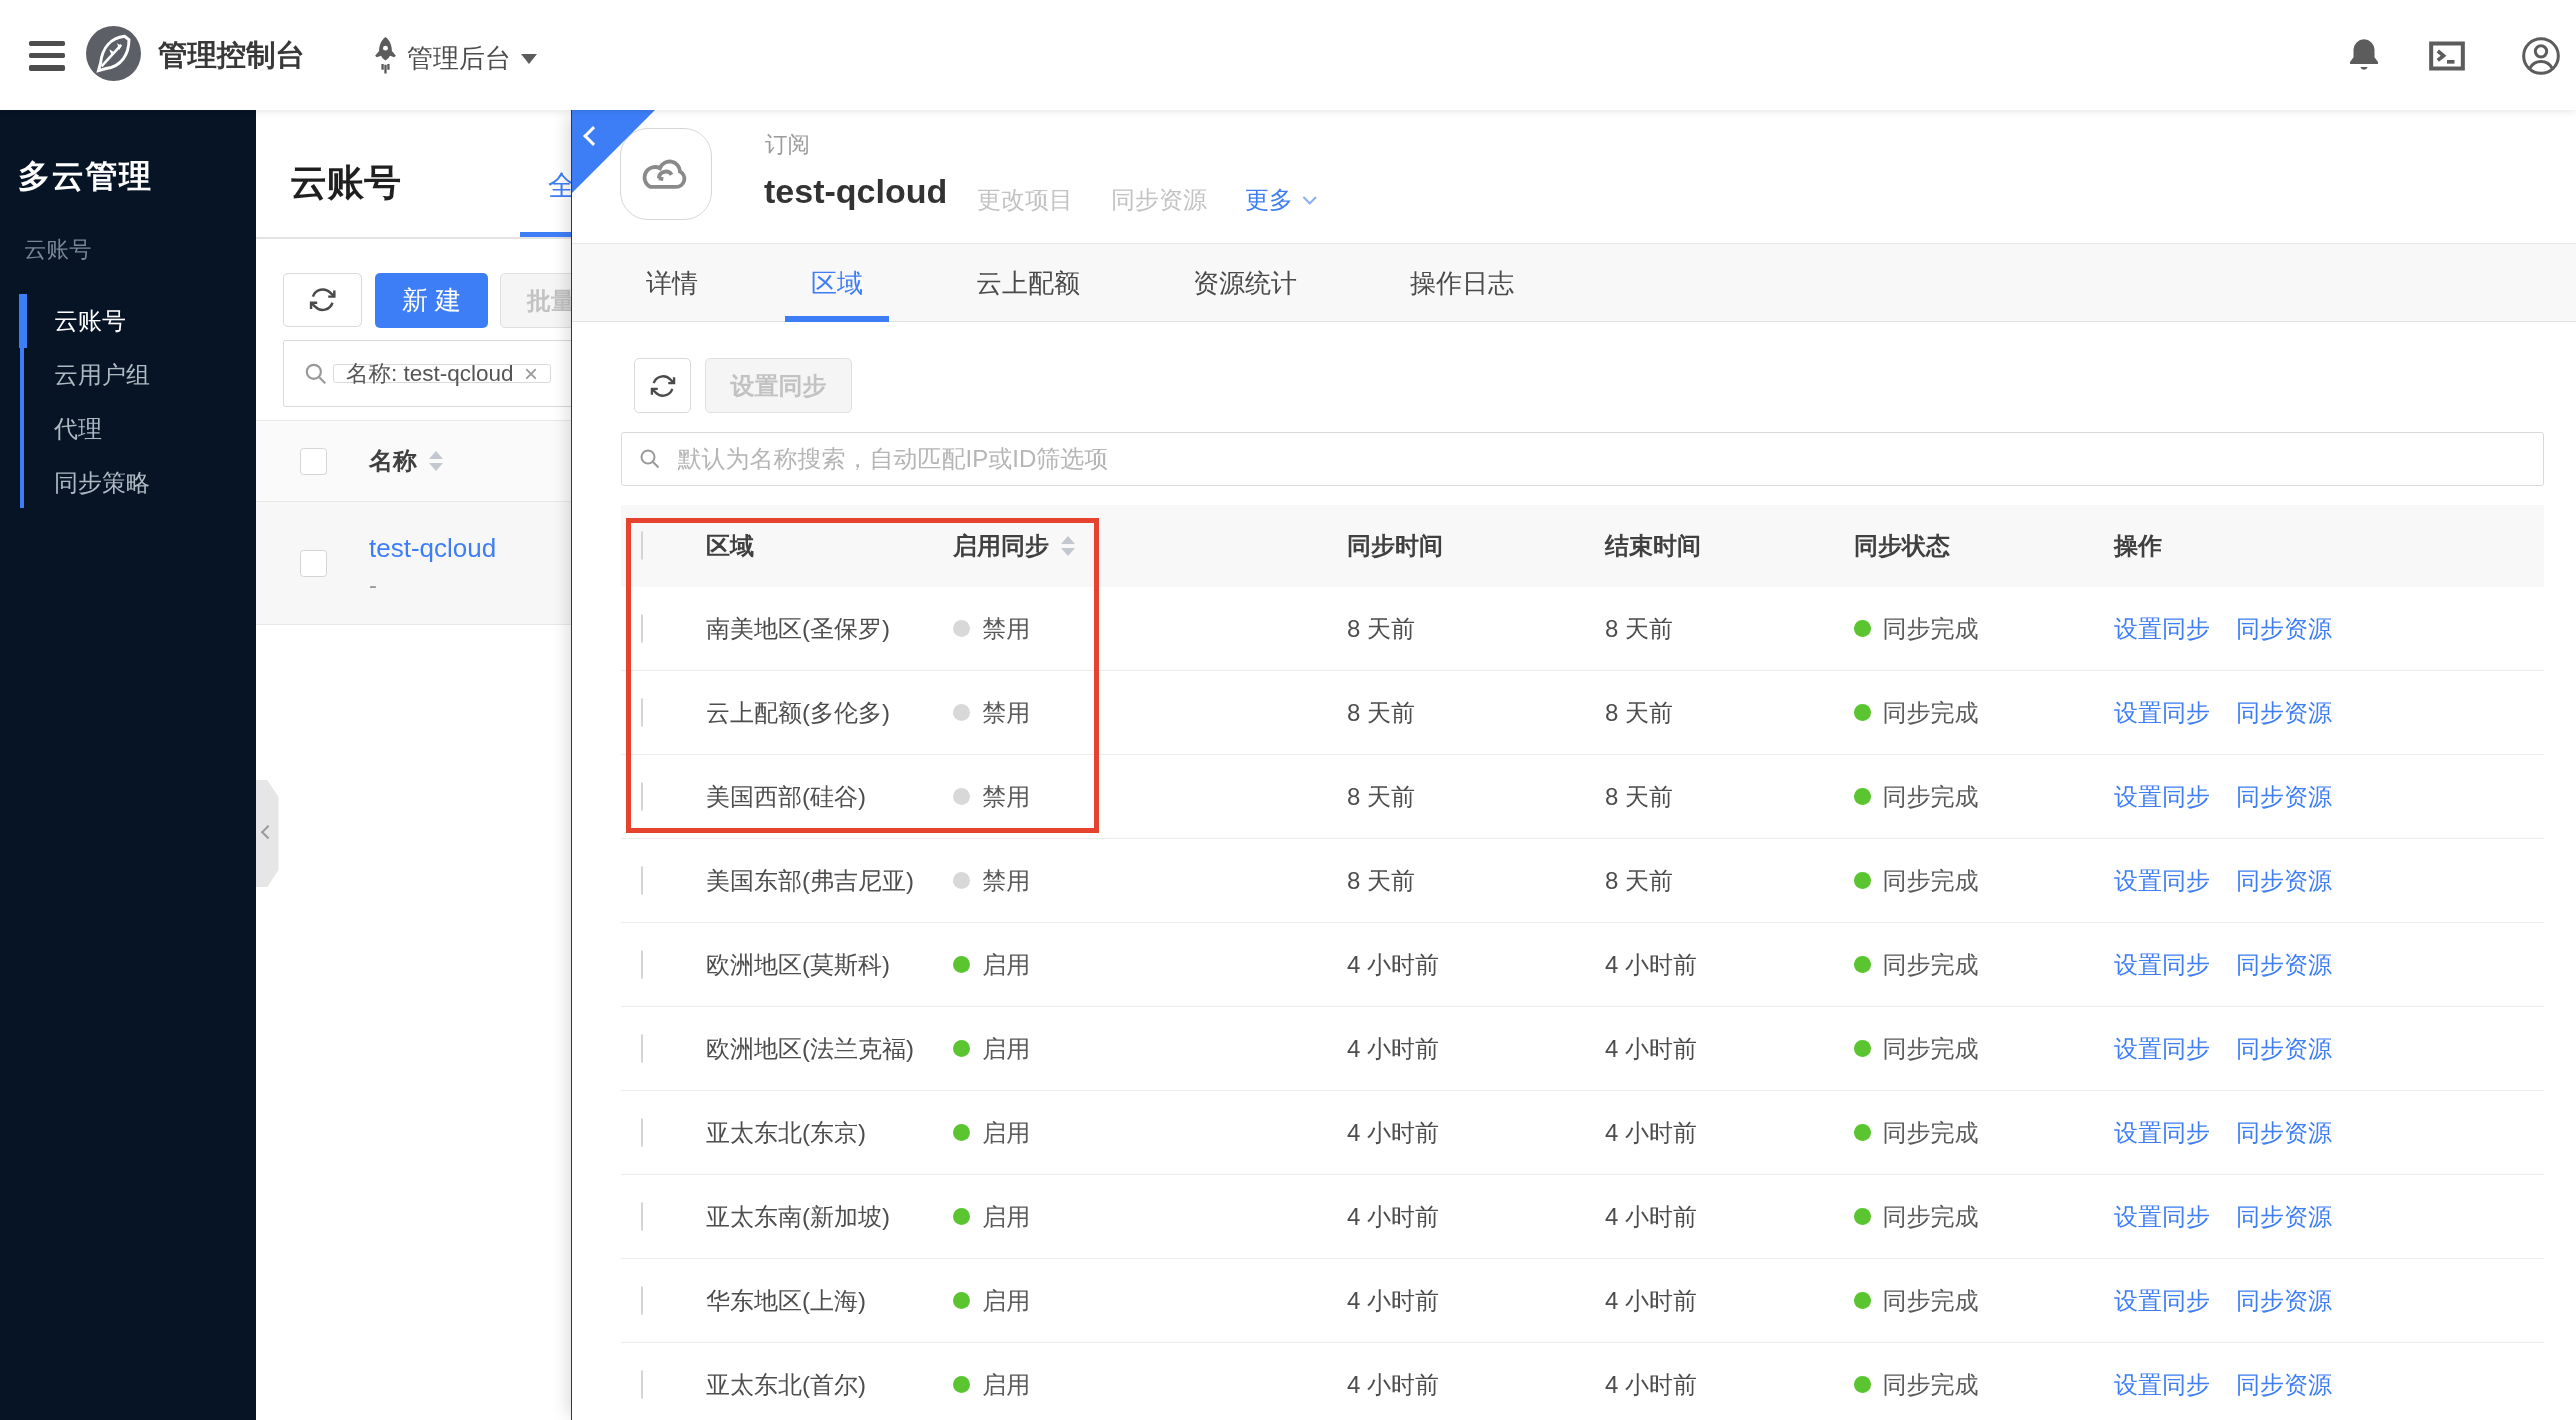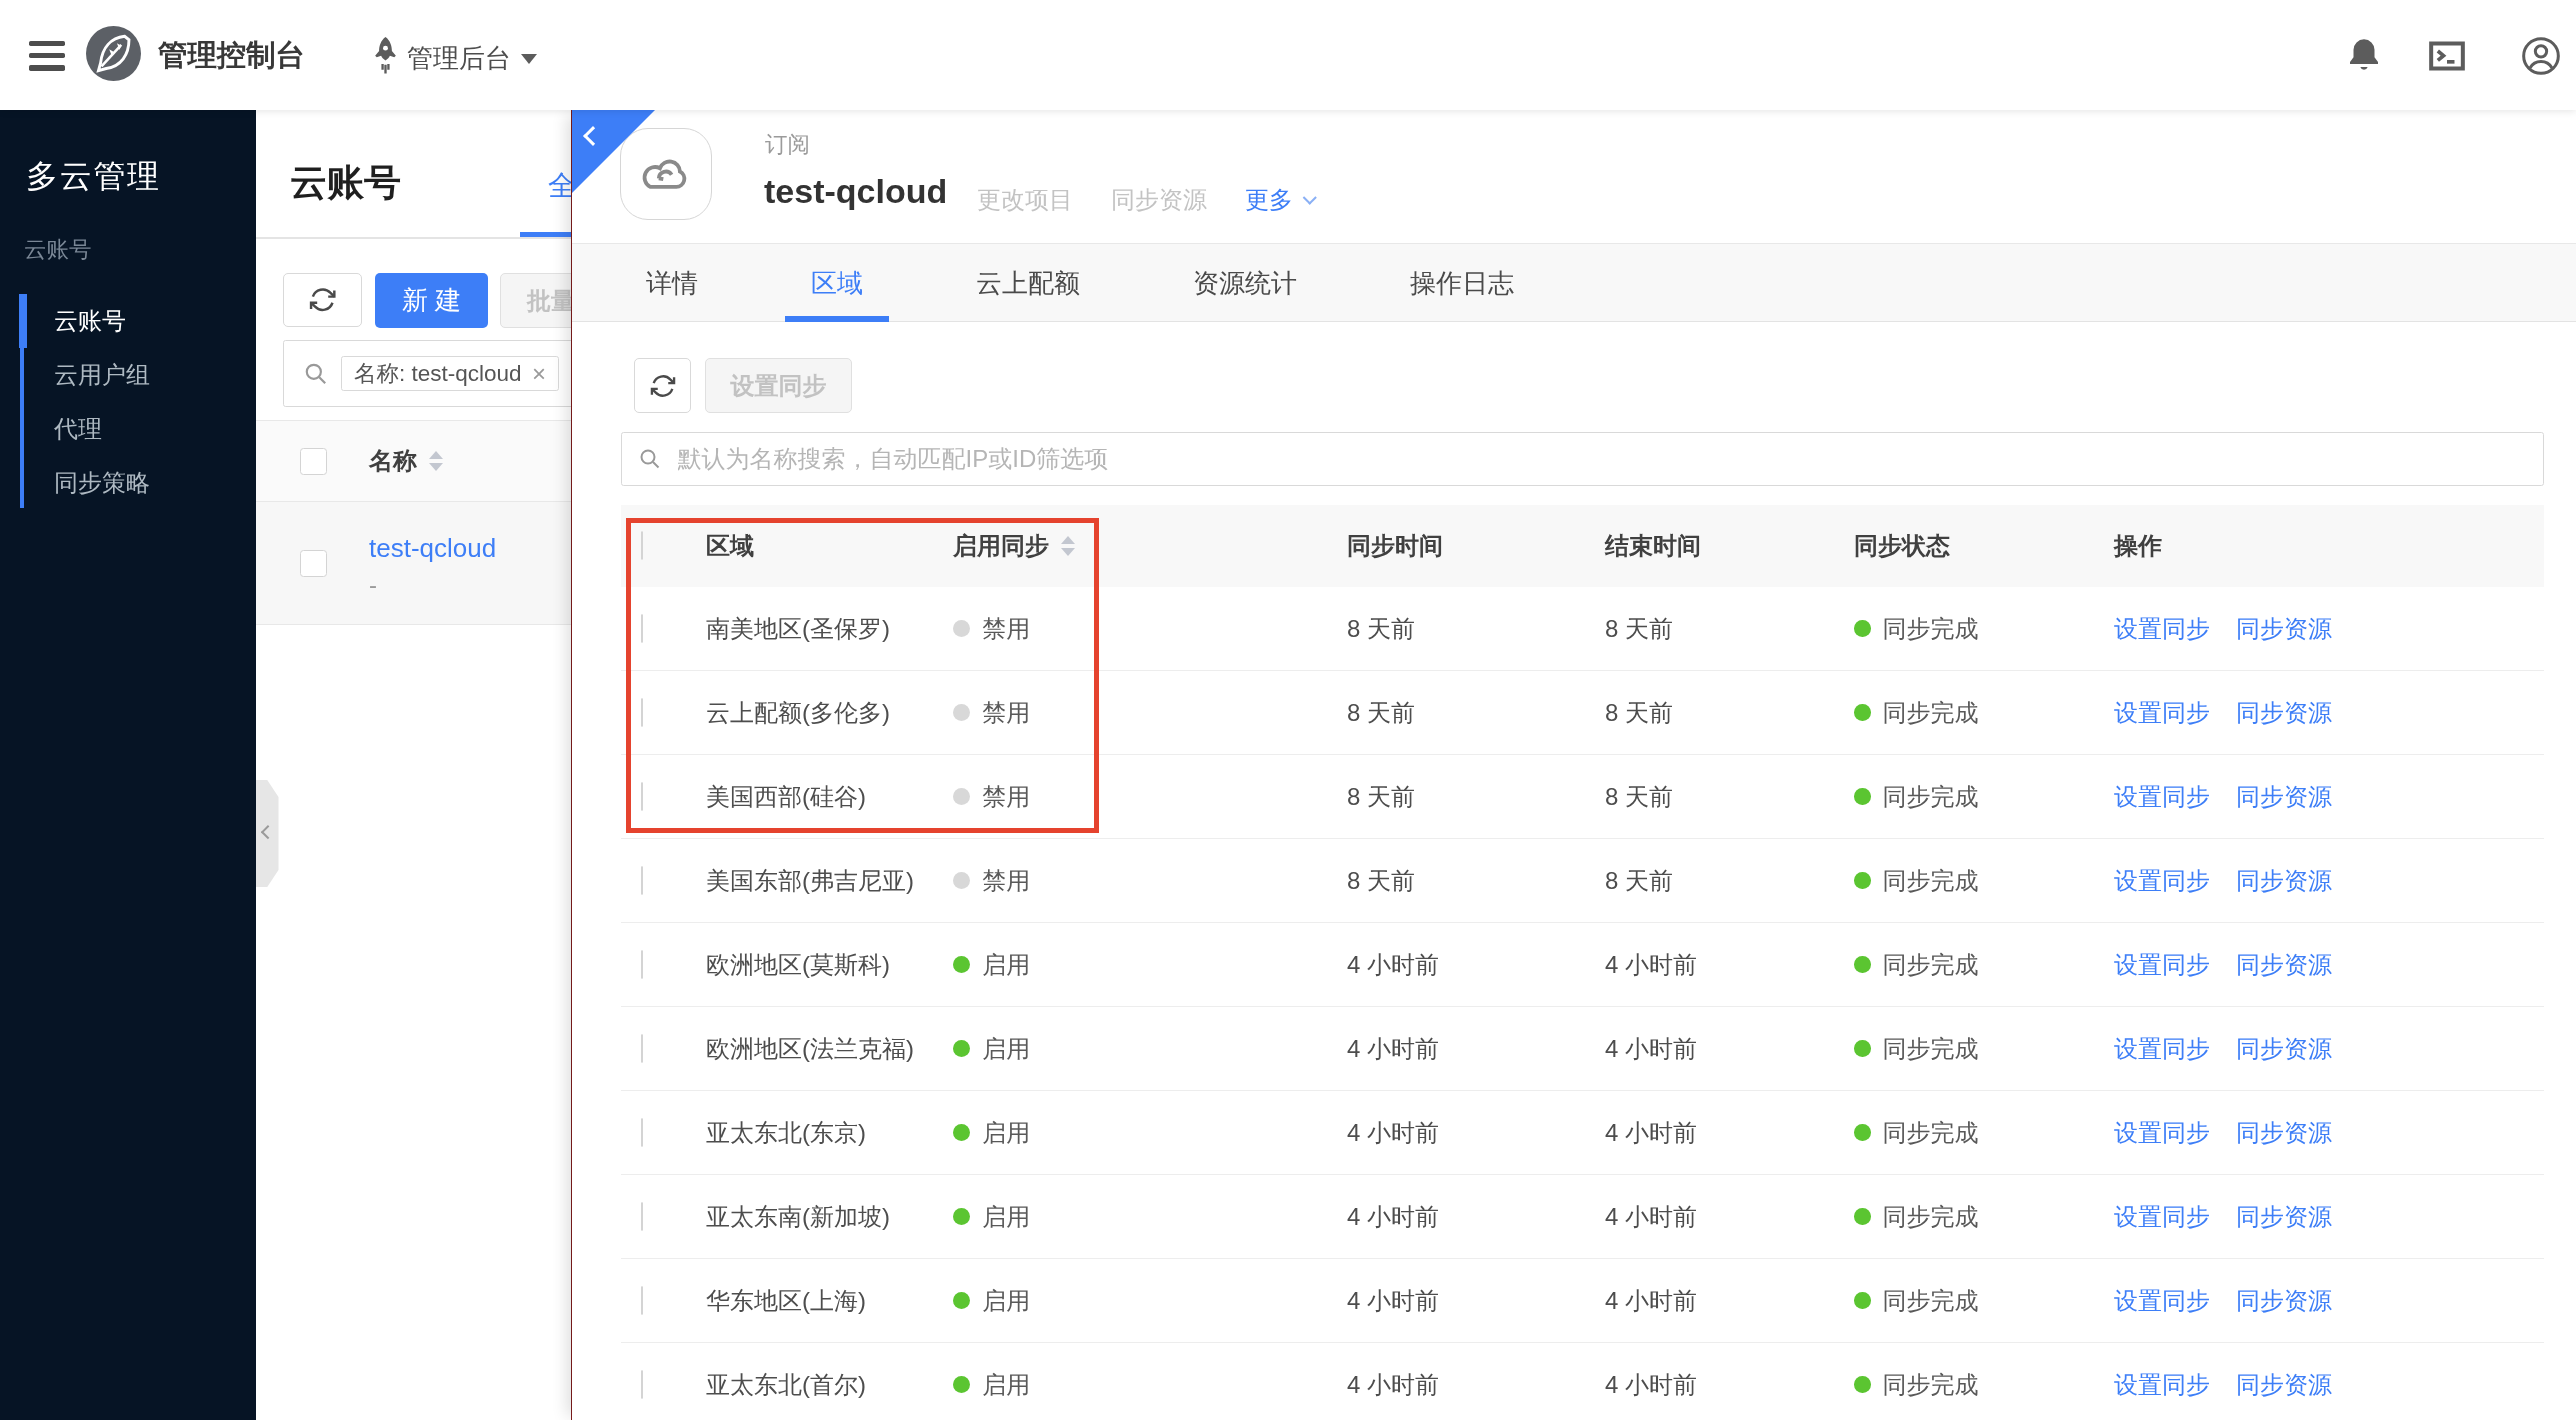--- a/index.html
+++ b/index.html
@@ -16,21 +16,21 @@
   .topbar-title { position:absolute; left:158px; top:36px; font-size:29.4px; font-weight:600; color:#383838; }
   .rocket-ic { position:absolute; left:368px; top:35px; }
   .workspace { position:absolute; left:407px; top:41px; font-size:26px; color:#4d4d4d; }
   .caret-down { position:absolute; left:521px; top:54px; width:0; height:0;
     border-left:8.7px solid transparent; border-right:8.7px solid transparent; border-top:10.4px solid #5c5c5c; }
   .top-ic { position:absolute; top:36px; width:40px; height:40px; }
   .ic-bell { left:2344px; } .ic-term { left:2427px; } .ic-avatar { left:2521px; }
 
   
   .sidebar { position:absolute; left:0; top:110px; width:256px; height:1311px; background:#061425; z-index:5; }
-  .sb-title { position:absolute; left:26px; top:45px; font-size:32px; font-weight:400; color:#fff; letter-spacing:1.7px; }
+  .sb-title { position:absolute; left:18px; top:45px; font-size:32px; font-weight:700; color:#fff; letter-spacing:1.7px; }
   .sb-section { position:absolute; left:24px; top:124px; font-size:22.5px; color:#7a8796; }
   .sb-nav { position:absolute; left:0; top:184px; width:256px; }
   .sb-rail { position:absolute; left:20px; top:184px; width:3.5px; height:214px; background:#3d7ef7; }
   .sb-item { position:relative; height:54px; line-height:54px; padding-left:54px; font-size:24px;
     color:#aeb9c2; cursor:pointer; }
   .sb-item.active { color:#fff; }
   .sb-item.active::before { content:""; position:absolute; left:19px; top:0; width:7.8px; height:54px; background:#3d7ef7; }
 
   
   .sb-handle { position:absolute; left:256px; top:780px; width:22.5px; height:107px; background:#e6e6e6; z-index:40;
@@ -47,22 +47,22 @@
   .acct-toolbar { position:absolute; left:0; top:163px; height:55px; width:693px; }
   .btn { display:inline-flex; align-items:center; justify-content:center; border:1.7px solid #d9d9d9;
     background:#fff; border-radius:5px; font-size:24px; color:#4d4d4d; cursor:pointer; }
   .acct-refresh { position:absolute; left:27px; top:0; width:79px; height:54px; }
   .btn-primary { position:absolute; left:119px; top:0; width:113px; height:55px; background:#3d7ef7;
     border:none; color:#fff; font-size:26px; }
   .btn-disabled { background:#f5f5f5; border-color:#e0e0e0; color:#c2c2c2; cursor:default;font-weight:bold; }
   .acct-batch { position:absolute; left:244px; top:0; width:139px; height:55px; white-space:nowrap; justify-content:flex-start; padding-left:26px; }
   .acct-search { position:absolute; left:27px; top:230px; width:520px; height:67px; border:1.7px solid #d9d9d9;
     border-radius:2.6px; display:flex; align-items:center; padding-left:19px; background:#fff; }
-  .filter-tag { display:inline-flex; align-items:center; height:35px; border:1.7px solid #d9d9d9; border-radius:2.6px;
-    padding:0 12px; margin-left:12px; font-size:22.5px; color:#555; white-space:nowrap; background:#fff; }
+  .filter-tag { display:inline-flex; align-items:center; height:19px; border:1.7px solid #d9d9d9; border-radius:2.6px;
+    padding:0 12px; margin-left:4px; font-size:22.5px; color:#555; white-space:nowrap; background:#fff; }
   .filter-tag .x { margin-left:10.4px; color:#9a9a9a; font-size:24px; cursor:pointer; }
   .acct-table { position:absolute; left:0; top:310px; width:100%; }
   .acct-thead { height:82px; background:#fafafa; border-top:0.9px solid #e8e8e8; border-bottom:0.9px solid #e8e8e8;
     display:flex; align-items:center; }
   .acct-row { height:123px; background:#f7f7f7; border-bottom:0.9px solid #e8e8e8; display:flex; align-items:center; }
   .cbx { width:27px; height:27px; border:1.7px solid #d4d4d4; border-radius:3.5px; background:#fff; flex:0 0 auto; cursor:pointer; }
   .acct-thead .cbx, .acct-row .cbx { margin-left:44px; }
   .acct-name-h { margin-left:42px; font-size:24px; font-weight:700; color:#404040; }
   .acct-row-main { margin-left:42px; display:flex; flex-direction:column; justify-content:center; }
   .acct-link { font-size:26px; color:#3d7ef7; cursor:pointer; }

